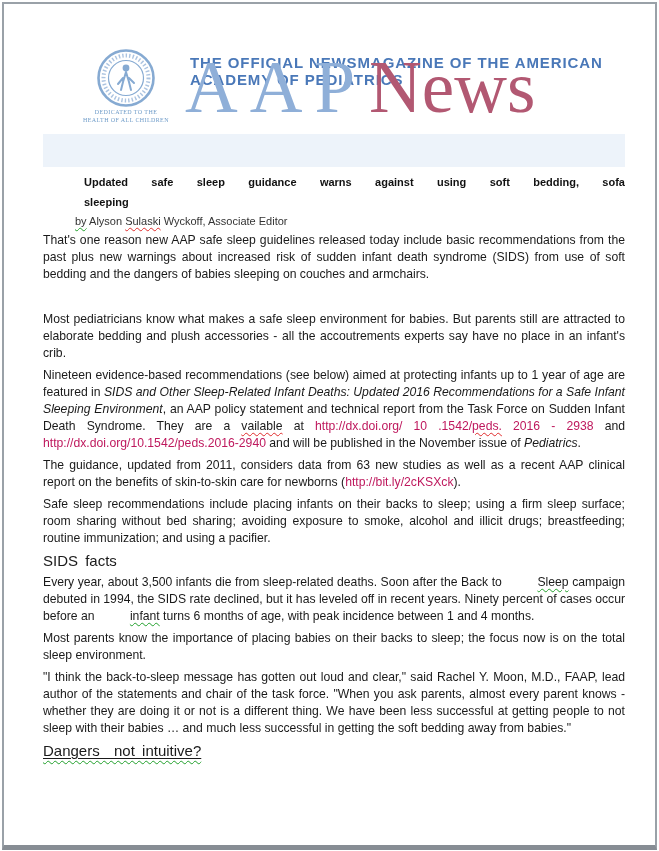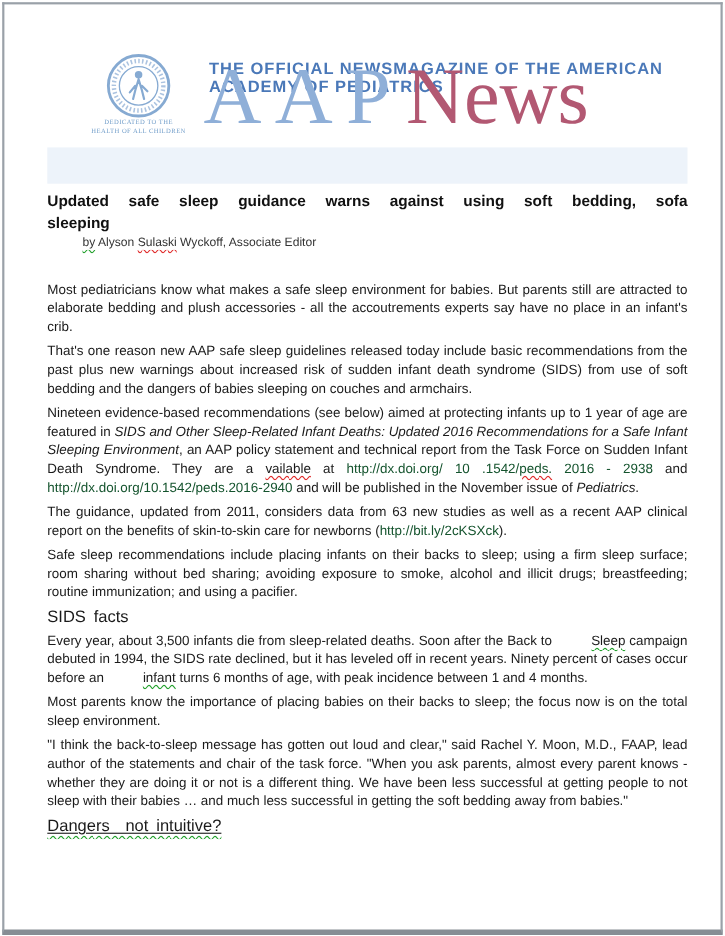--- a/index.html
+++ b/index.html
@@ -26,32 +26,32 @@
   .brand{
     position:absolute;left:181px;top:47px;
     font-family:"Liberation Serif",serif;font-size:73px;line-height:1;white-space:nowrap;
   }
   .brand .aap{color:#8fafd8;letter-spacing:12px;}
   .brand .news{color:#b25872;margin-left:2px;}
   .banner{position:absolute;left:39px;top:130px;width:582px;height:33px;background:#edf3fa;}
   
   .article{position:absolute;left:39px;top:168px;width:582px;}
   .article > * + *{margin-top:5px;}
-  .title{font-size:14px;font-weight:bold;line-height:20px;color:#111;}
+  .title{font-size:11px;font-weight:bold;line-height:20px;color:#111;margin-left:41px;}
   .title-l1{text-align:justify;text-align-last:justify;}
   .byline{font-size:11px;color:#333;margin-top:3px;}
   p.body{margin:5px 0 0 0;font-size:12.2px;line-height:17px;text-align:justify;}
   p.first{margin-top:28px;}
   .h2{font-size:15px;font-weight:normal;margin-top:5px;line-height:17px;word-spacing:3px;}
   .h2u .inner{text-decoration:underline;text-underline-offset:2px;}
   .h2u{
     text-decoration:underline wavy #22a02c 1px;text-underline-offset:4px;white-space:pre-wrap;
   }
   i{font-style:italic;}
-  a.link{color:#14532d;text-decoration:none;cursor:pointer;}
+  a.link{color:#be185d;text-decoration:none;cursor:pointer;}
   .sq-red{text-decoration:underline wavy #e02b2b 1px;text-underline-offset:2px;}
   .sq-green{text-decoration:underline wavy #22a02c 1px;text-underline-offset:2px;padding-left:32px;}
 </style>
 </head>
 <body>
 
 <div class="page-frame">
 
   <svg class="seal" viewBox="0 0 60 60" aria-hidden="true">
     <circle cx="30" cy="30" r="27.5" fill="none" stroke="#86aad2" stroke-width="2.6"></circle>
@@ -68,23 +68,23 @@
   <div class="brand"><span class="aap">AAP</span><span class="news">News</span></div>
   <div class="banner"></div>
 
   <div class="article">
     <div class="title">
       <div class="title-l1">Updated safe sleep guidance warns against using soft bedding, sofa</div>
       <div class="title-l2">sleeping</div>
     </div>
     <div class="byline"><span class="sq-green">by</span><span> Alyson </span><span class="sq-red">Sulaski</span><span> Wyckoff, Associate Editor</span></div>
 
+    <p class="body">That's one reason new AAP safe sleep guidelines released today include basic recommendations from the past plus new warnings about increased risk of sudden infant death syndrome (SIDS) from use of soft bedding and the dangers of babies sleeping on couches and armchairs.</p>
+
     <p class="body first">Most pediatricians know what makes a safe sleep environment for babies. But parents still are attracted to elaborate bedding and plush accessories - all the accoutrements experts say have no place in an infant's crib.</p>
-
-    <p class="body">That's one reason new AAP safe sleep guidelines released today include basic recommendations from the past plus new warnings about increased risk of sudden infant death syndrome (SIDS) from use of soft bedding and the dangers of babies sleeping on couches and armchairs.</p>
 
     <p class="body"><span>Nineteen evidence-based recommendations (see below) aimed at protecting infants up to 1 year of age are featured in </span><i>SIDS and Other Sleep-Related Infant Deaths: Updated 2016 Recommendations for a Safe Infant Sleeping Environment</i><span>, an AAP policy statement and technical report from the Task Force on Sudden Infant Death Syndrome. They are a </span><span class="sq-red">vailable</span><span> at </span><a class="link"><span>http://dx.doi.org/ 10 .1542/</span><span class="sq-red">peds.</span><span> 2016 - 2938</span></a><span> and </span><a class="link">http://dx.doi.org/10.1542/peds.2016-2940</a><span> and will be published in the November issue of </span><i>Pediatrics</i><span>.</span></p>
 
     <p class="body"><span>The guidance, updated from 2011, considers data from 63 new studies as well as a recent AAP clinical report on the benefits of skin-to-skin care for newborns (</span><a class="link">http://bit.ly/2cKSXck</a><span>).</span></p>
 
     <p class="body">Safe sleep recommendations include placing infants on their backs to sleep; using a firm sleep surface; room sharing without bed sharing; avoiding exposure to smoke, alcohol and illicit drugs; breastfeeding; routine immunization; and using a pacifier.</p>
 
     <div class="h2">SIDS facts</div>
 
     <p class="body"><span>Every year, about 3,500 infants die from sleep-related deaths. Soon after the Back to </span><span class="sq-green">Sleep</span><span> campaign debuted in 1994, the SIDS rate declined, but it has leveled off in recent years. Ninety percent of cases occur before an </span><span class="sq-green">infant</span><span> turns 6 months of age, with peak incidence between 1 and 4 months.</span></p>

